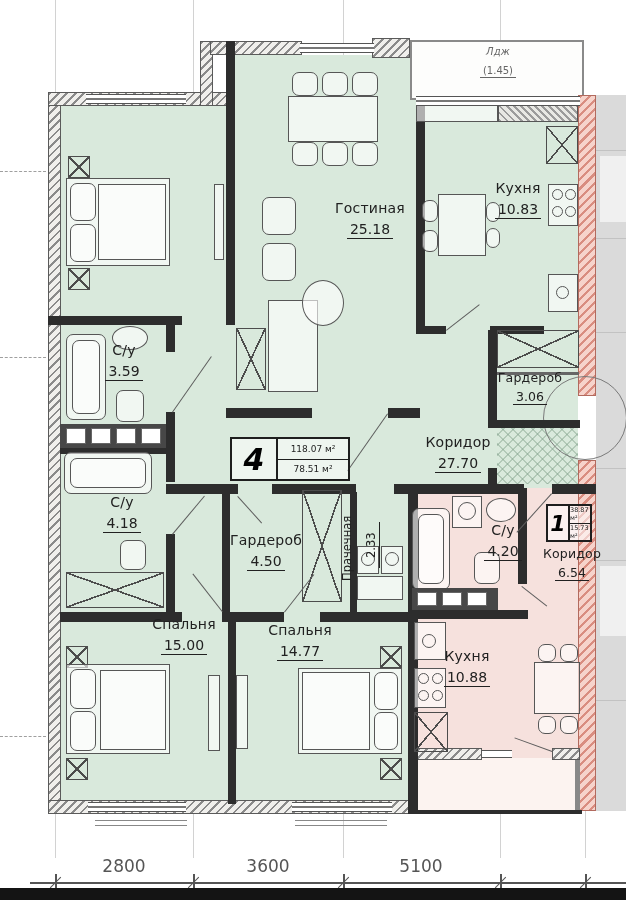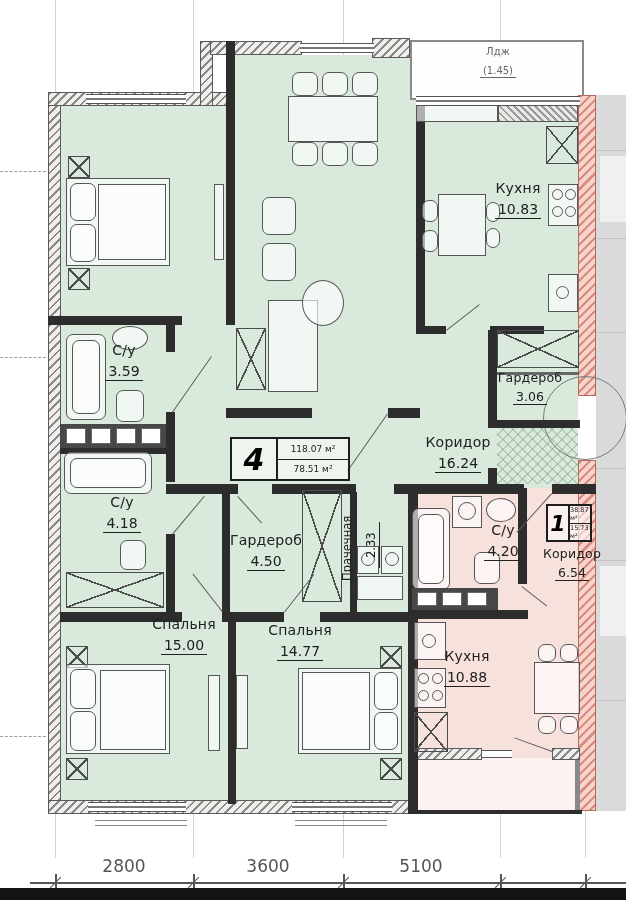--- a/index.html
+++ b/index.html
@@ -36,21 +36,21 @@
   .hatchv{position:absolute;z-index:2;opacity:.8;
     background-image:
       repeating-linear-gradient(45deg,rgba(110,145,122,.45) 0 1.4px,transparent 1.4px 7px),
       repeating-linear-gradient(-45deg,rgba(110,145,122,.45) 0 1.4px,transparent 1.4px 7px);}
   .lab{position:absolute;text-align:center;color:#212121;z-index:6;line-height:1.25;}
   .lab .nm{font-size:14px;display:block;letter-spacing:.2px;}
   .lab .ar{font-size:14px;display:inline-block;border-bottom:1.4px solid #212121;padding:0 3px;margin-top:3px;}
   .lab.sm .nm{font-size:12.5px;}
   .lab.sm .ar{font-size:12.5px;}
   .lab.tiny{color:#666;}
-  .lab.tiny .nm{font-size:10px;}
+  .lab.tiny .nm{font-size:10px;font-style:italic;}
   .lab.tiny .ar{font-size:10px;border-color:#666;}
   .vlab{position:absolute;z-index:6;color:#212121;writing-mode:vertical-rl;transform:rotate(180deg);
         text-orientation:mixed;font-size:11.5px;text-align:center;}
   .vlab.u{border-left:1.2px solid #212121;padding-left:1px;}
   .stamp{position:absolute;display:flex;box-sizing:border-box;border:2.5px solid #1e1e1e;
          background:rgba(255,255,255,.55);z-index:6;}
   .stamp .num{display:flex;align-items:center;justify-content:center;border-right:2px solid #1e1e1e;
               font-weight:bold;font-style:italic;}
   .stamp .vals{flex:1;display:flex;flex-direction:column;}
   .stamp .vals div{flex:1;display:flex;align-items:center;justify-content:center;color:#222;}
@@ -264,39 +264,43 @@
   <div class="circ" style="left:432px;top:673px;width:11px;height:11px"></div>
   <div class="circ" style="left:418px;top:690px;width:11px;height:11px"></div>
   <div class="circ" style="left:432px;top:690px;width:11px;height:11px"></div>
   <div class="xbox" style="left:414px;top:712px;width:34px;height:40px"></div>
   <div class="fu" style="left:534px;top:662px;width:46px;height:52px"></div>
   <div class="fu rr" style="left:538px;top:644px;width:18px;height:18px"></div>
   <div class="fu rr" style="left:560px;top:644px;width:18px;height:18px"></div>
   <div class="fu rr" style="left:538px;top:716px;width:18px;height:18px"></div>
   <div class="fu rr" style="left:560px;top:716px;width:18px;height:18px"></div>
 
+  <div class="lab" style="left:320px;top:200px;width:100px">
+    <span class="nm">Гостиная</span>
+    <span class="ar">25.18</span>
+  </div>
   <div class="lab" style="left:478px;top:180px;width:80px">
     <span class="nm">Кухня</span>
     <span class="ar">10.83</span>
   </div>
   <div class="lab" style="left:95px;top:342px;width:58px">
     <span class="nm">С/у</span>
     <span class="ar">3.59</span>
   </div>
   <div class="lab" style="left:92px;top:494px;width:60px">
     <span class="nm">С/у</span>
     <span class="ar">4.18</span>
   </div>
   <div class="lab sm" style="left:486px;top:370px;width:88px">
     <span class="nm">Гардероб</span>
     <span class="ar">3.06</span>
   </div>
   <div class="lab" style="left:412px;top:434px;width:92px">
     <span class="nm">Коридор</span>
-    <span class="ar">16.24</span>
+    <span class="ar">27.70</span>
   </div>
   <div class="lab" style="left:220px;top:532px;width:92px">
     <span class="nm">Гардероб</span>
     <span class="ar">4.50</span>
   </div>
   <div class="vlab" style="left:340px;top:496px;height:104px">Прачечная</div>
   <div class="vlab u" style="left:364px;top:522px;height:46px">2.33</div>
   <div class="lab" style="left:134px;top:616px;width:100px">
     <span class="nm">Спальня</span>
     <span class="ar">15.00</span>

